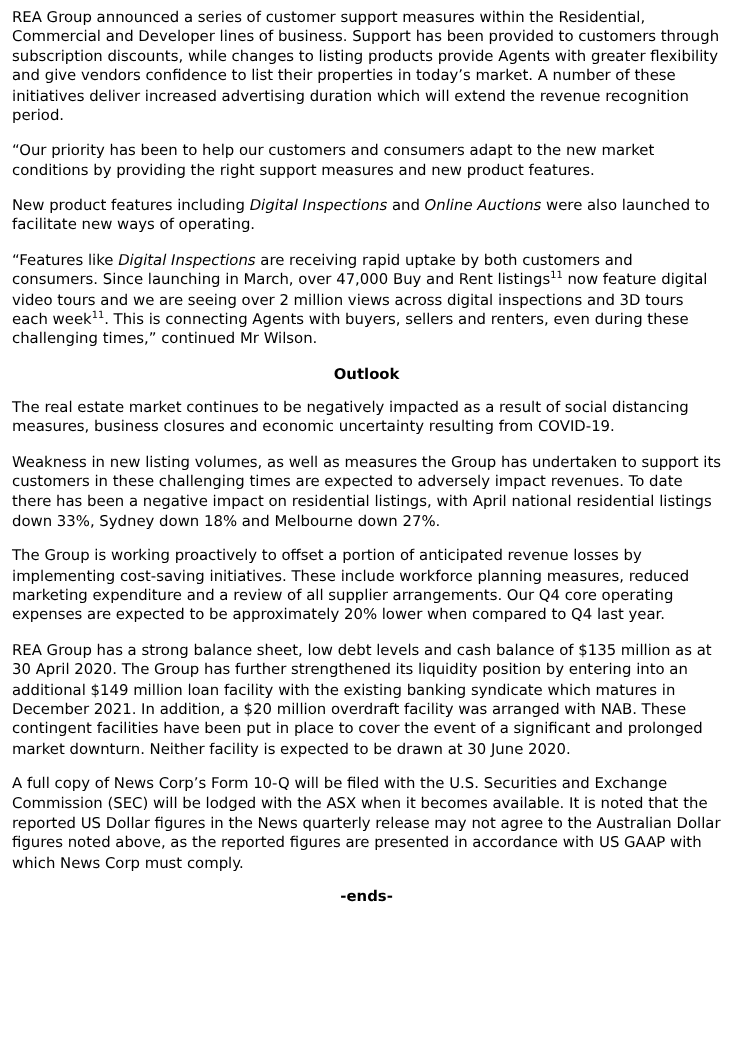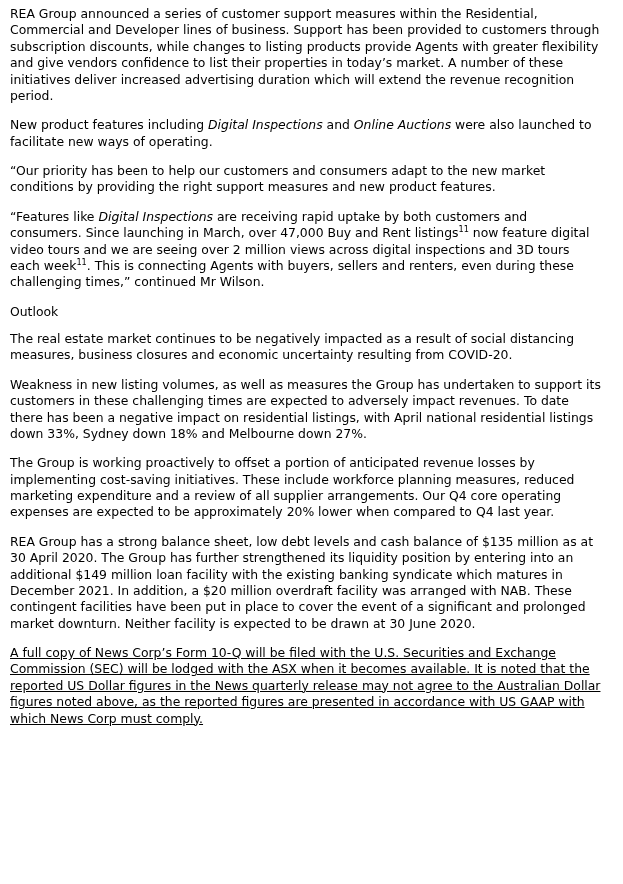--- a/index.html
+++ b/index.html
@@ -23,80 +23,81 @@
     padding: 6px 22px 0 10px;
   }
   p {
     margin: 0 0 13px 0;
     text-align: left;
   }
   .para {
     white-space: normal;
   }
   .heading {
-    font-weight: normal;
+    font-weight: bold;
     margin: 0 0 11px 0;
+    text-align: center;
   }
   em, .it {
     font-style: italic;
   }
   sup {
     font-size: 0.66em;
     vertical-align: super;
     line-height: 0;
     text-align: center;
   }
   .ends {
     text-align: center;
     font-weight: bold;
     margin: 0;
   }
   .tight {
     margin-bottom: 12px;
-    text-decoration: underline;
   }
 </style>
 </head>
 <body>
 
 <div class="page">
 
   <p class="para">
     <span>REA Group announced a series of customer support measures within the Residential, Commercial and Developer lines of business. Support has been provided to customers through subscription discounts, while changes to listing products provide Agents with greater flexibility and give vendors confidence to list their properties in today’s market. A number of these initiatives deliver increased advertising duration which will extend the revenue recognition period.</span>
   </p>
 
   <p class="para">
-    <span>New product features including </span><em>Digital Inspections</em><span> and </span><em>Online Auctions</em><span> were also launched to facilitate new ways of operating.</span>
+    <span>“Our priority has been to help our customers and consumers adapt to the new market conditions by providing the right support measures and new product features.</span>
   </p>
 
   <p class="para">
-    <span>“Our priority has been to help our customers and consumers adapt to the new market conditions by providing the right support measures and new product features.</span>
+    <span>New product features including </span><em>Digital Inspections</em><span> and </span><em>Online Auctions</em><span> were also launched to facilitate new ways of operating.</span>
   </p>
 
   <p class="para">
     <span>“Features like </span><em>Digital Inspections</em><span> are receiving rapid uptake by both customers and consumers. Since launching in March, over 47,000 Buy and Rent listings</span><sup>11</sup><span> now feature digital video tours and we are seeing over 2 million views across digital inspections and 3D tours each week</span><sup>11</sup><span>. This is connecting Agents with buyers, sellers and renters, even during these challenging times,” continued Mr Wilson.</span>
   </p>
 
   <p class="heading">Outlook</p>
 
   <p class="para">
-    <span>The real estate market continues to be negatively impacted as a result of social distancing measures, business closures and economic uncertainty resulting from COVID-20.</span>
+    <span>The real estate market continues to be negatively impacted as a result of social distancing measures, business closures and economic uncertainty resulting from COVID-19.</span>
   </p>
 
   <p class="para">
     <span>Weakness in new listing volumes, as well as measures the Group has undertaken to support its customers in these challenging times are expected to adversely impact revenues. To date there has been a negative impact on residential listings, with April national residential listings down 33%, Sydney down 18% and Melbourne down 27%.</span>
   </p>
 
   <p class="para">
     <span>The Group is working proactively to offset a portion of anticipated revenue losses by implementing cost-saving initiatives. These include workforce planning measures, reduced marketing expenditure and a review of all supplier arrangements. Our Q4 core operating expenses are expected to be approximately 20% lower when compared to Q4 last year.</span>
   </p>
 
   <p class="para">
     <span>REA Group has a strong balance sheet, low debt levels and cash balance of $135 million as at 30 April 2020. The Group has further strengthened its liquidity position by entering into an additional $149 million loan facility with the existing banking syndicate which matures in December 2021. In addition, a $20 million overdraft facility was arranged with NAB. These contingent facilities have been put in place to cover the event of a significant and prolonged market downturn. Neither facility is expected to be drawn at 30 June 2020.</span>
   </p>
 
 
   <p class="para tight">
     <span>A full copy of News Corp’s Form 10-Q will be filed with the U.S. Securities and Exchange Commission (SEC) will be lodged with the ASX when it becomes available. It is noted that the reported US Dollar figures in the News quarterly release may not agree to the Australian Dollar figures noted above, as the reported figures are presented in accordance with US GAAP with which News Corp must comply.</span>
   </p>
 
+  <p class="ends">-ends-</p>
 
 </div>
 
 </body></html>

